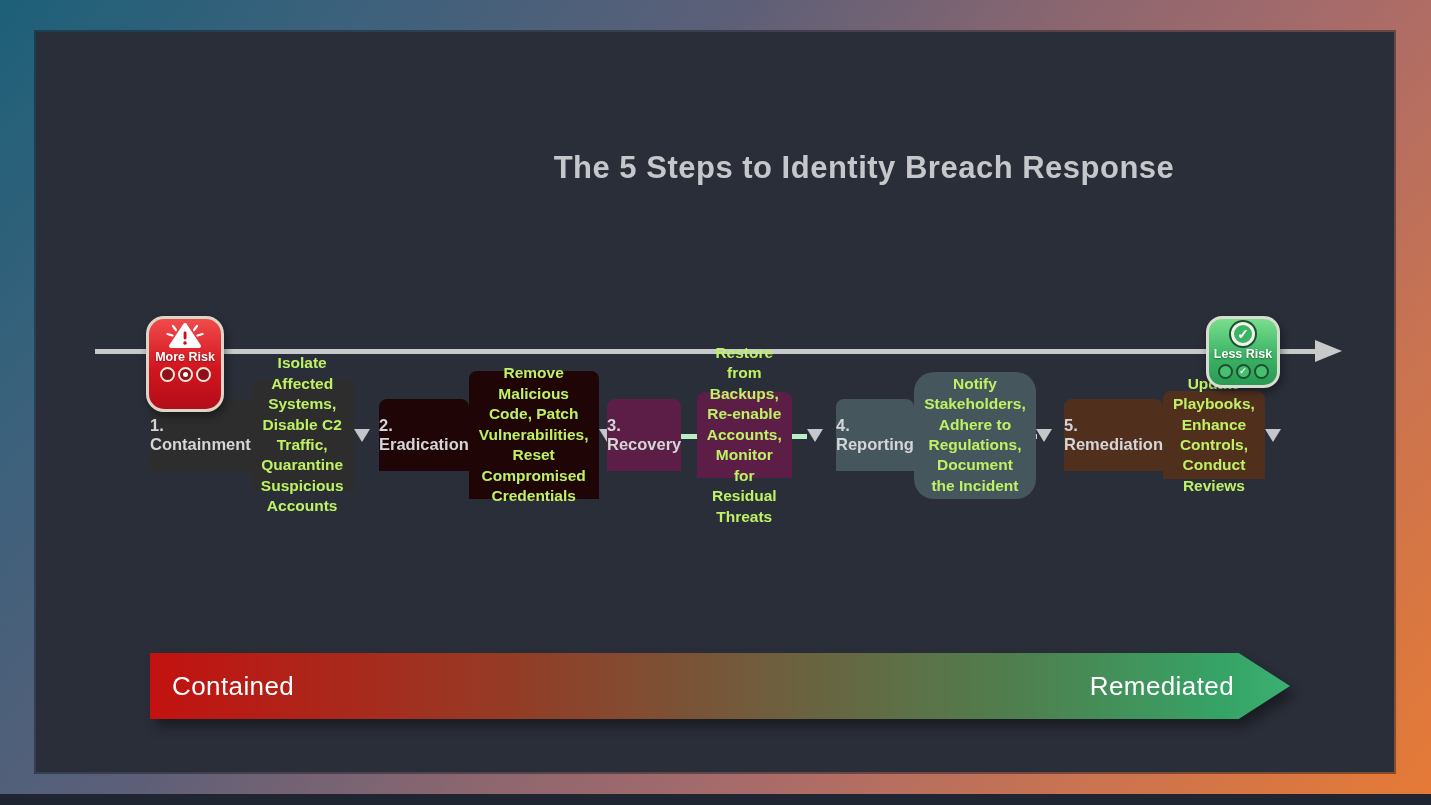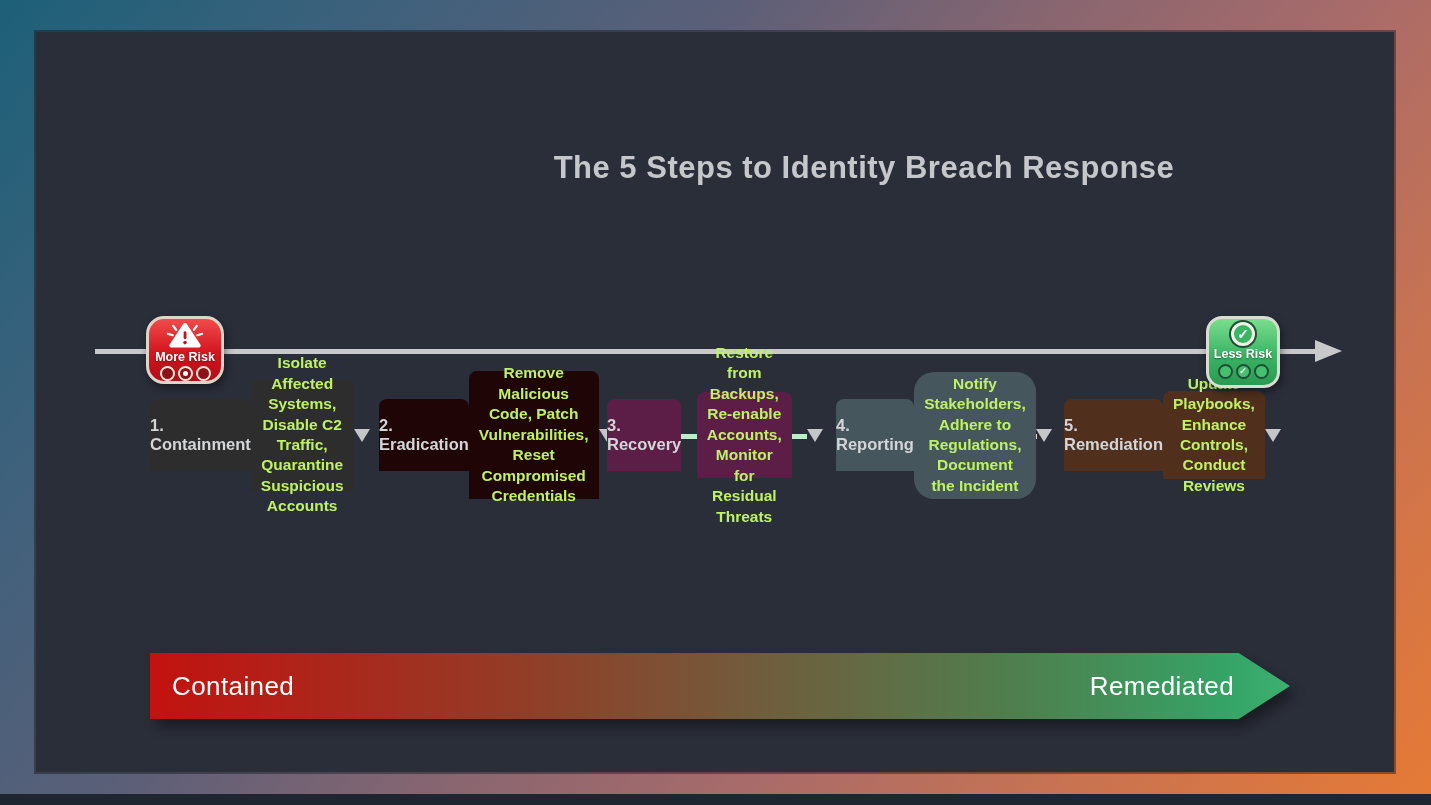--- a/index.html
+++ b/index.html
@@ -43,21 +43,21 @@
     font-size:15.5px; font-weight:700; line-height:1.32; color:#bef264;
   }
   .d0{height:111px} .d1{height:128px} .d2{height:86px} .d3{height:127px} .d4{height:88px}
   .arrowhead-down { width:0; height:0; border-left:8px solid transparent; border-right:8px solid transparent; border-top:13px solid #c4c6ca; }
   
   .badge {
     position:absolute; display:flex; flex-direction:column; align-items:center;
     border-radius:18px; padding-top:3px; box-shadow:2px 4px 8px rgba(0,0,0,.4);
   }
   .badge-red {
-    left:146px; top:316px; width:78px; height:68px;
+    left:146px; top:316px; width:78px; height:96px;
     background:linear-gradient(180deg,#f14b4b 0%, #d2151f 55%, #b30d1a 100%);
     border:3px solid #ddd5c8;
   }
   .badge-green {
     left:1206px; top:316px; width:74px; height:72px;
     background:linear-gradient(180deg,#79de8e 0%, #3cb465 55%, #2a9a52 100%);
     border:3px solid #d9dcd0; border-radius:16px;
   }
   .badge-label { font-size:12.5px; font-weight:700; color:#fff; text-shadow:0 1px 2px rgba(0,0,0,.45); line-height:1; margin:1px 0 3px; }
   .badge-dots { display:flex; gap:3px; }

